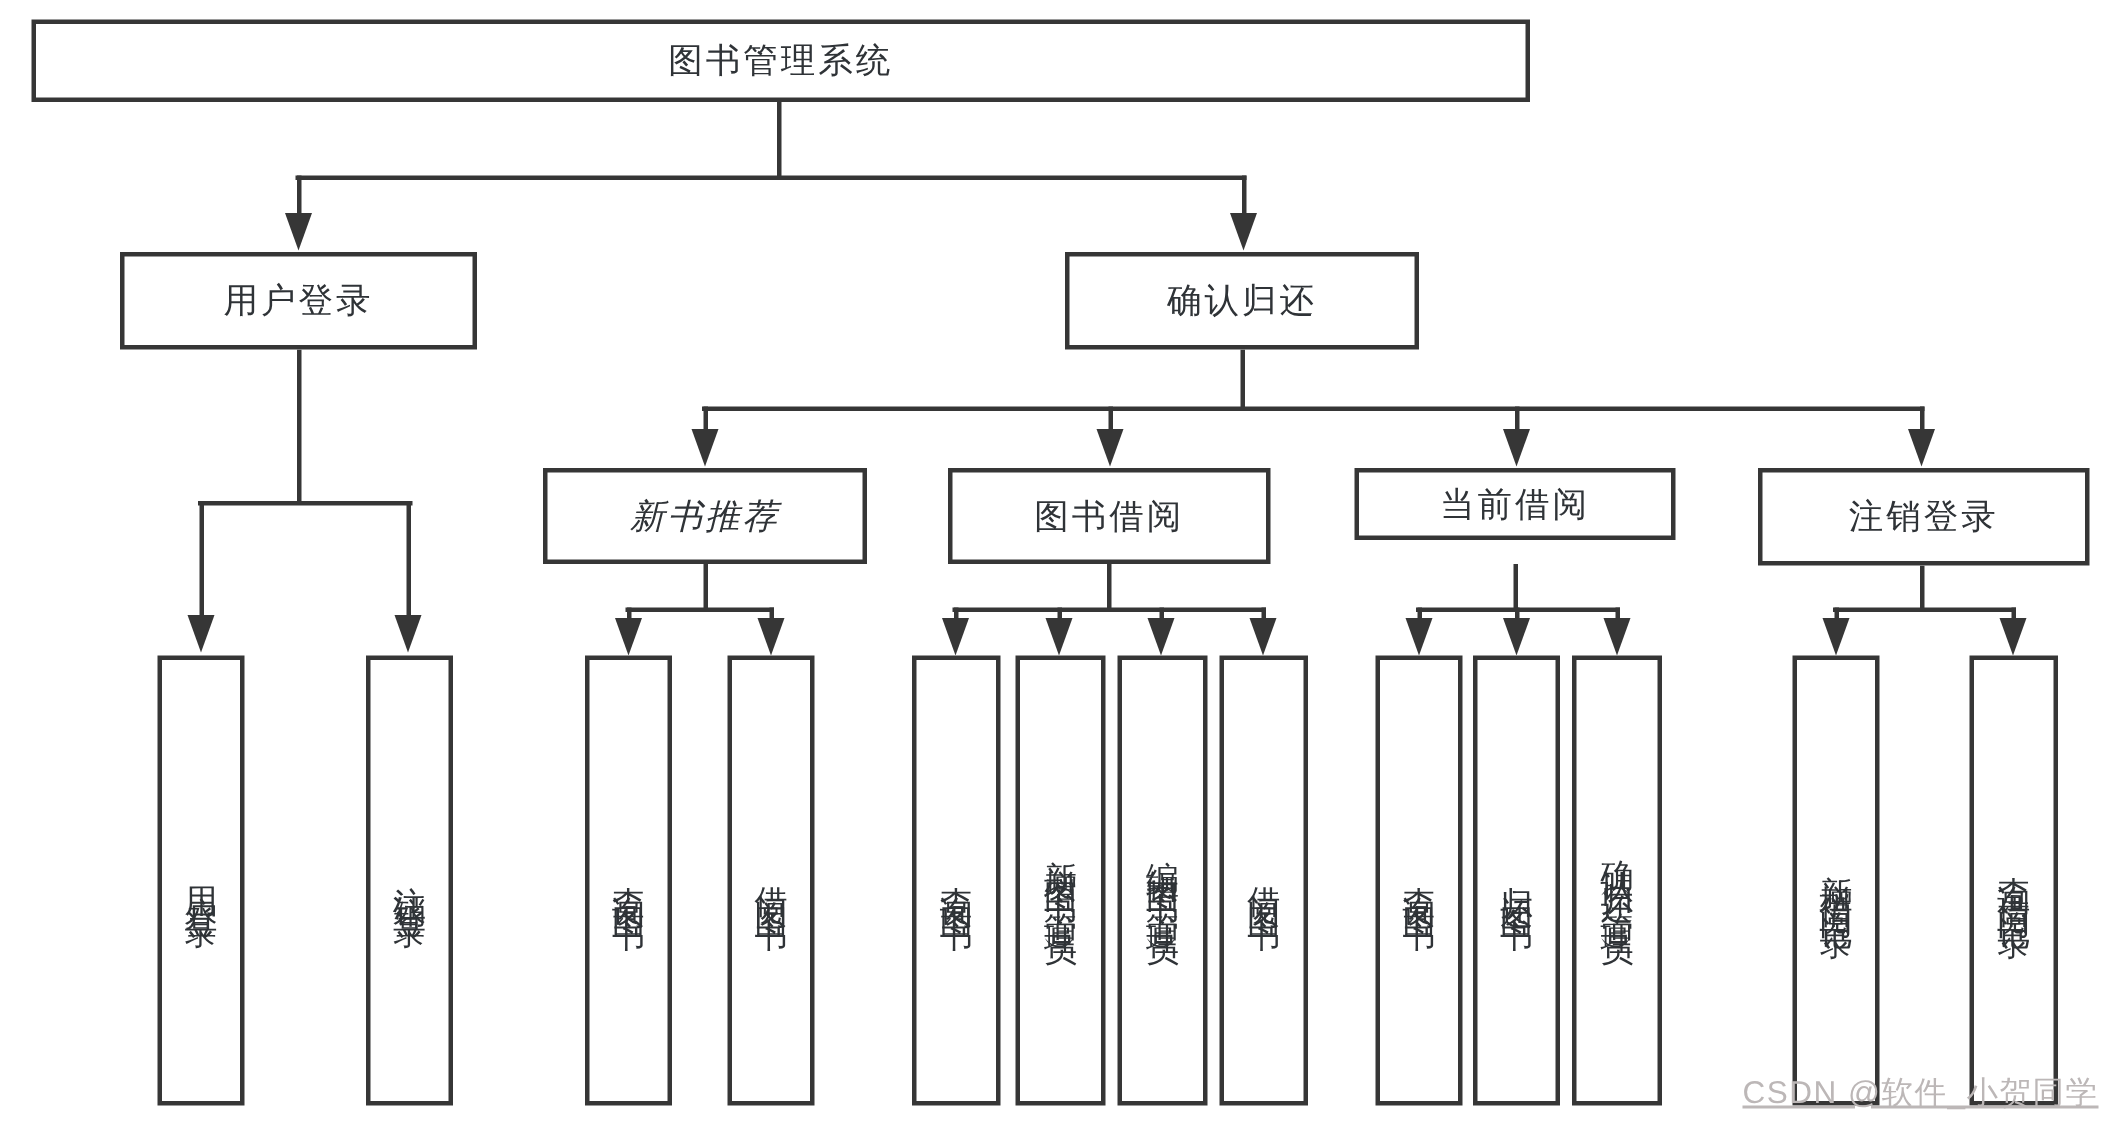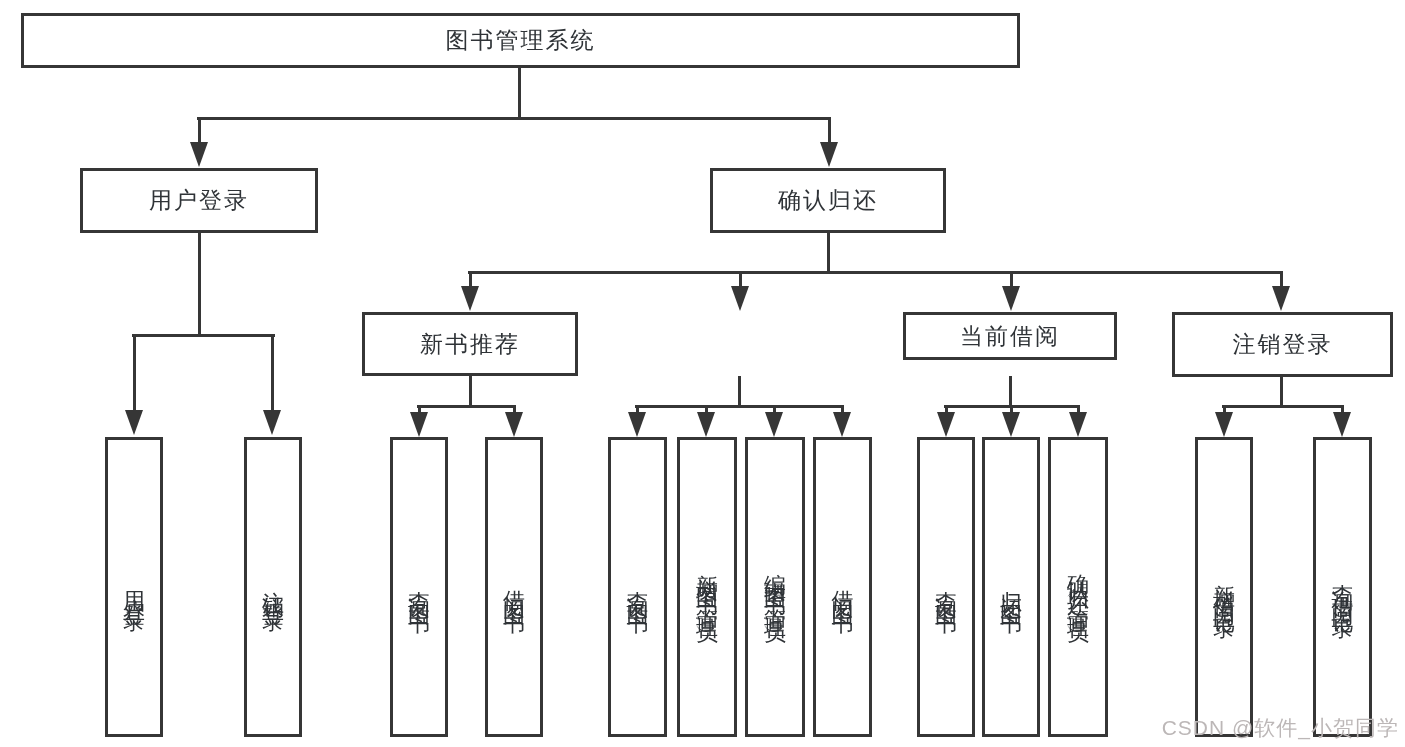--- a/index.html
+++ b/index.html
@@ -40,20 +40,21 @@
     border-top:25px solid #363636;
   }
   .watermark{
     position:absolute;
     right:6px;bottom:5px;
     font-size:21px;
     color:#bcb7b7;
     letter-spacing:1px;
     z-index:5;
     white-space:nowrap;
+    text-decoration:underline;
   }
 </style>
 </head>
 <body>
 
 <div id="stage">
 
   <div class="node h-node" style="left:21px;top:13px;width:999px;height:55px;">
     <span>图书管理系统</span>
   </div>
@@ -83,22 +84,25 @@
   <div class="hline" style="left:468px;top:271px;width:815px;"></div>
   <div class="vline" style="left:469px;top:271px;height:17px;"></div>
   <div class="tri" style="left:461px;top:286px;"></div>
   <div class="vline" style="left:739px;top:271px;height:17px;"></div>
   <div class="tri" style="left:731px;top:286px;"></div>
   <div class="vline" style="left:1010px;top:271px;height:17px;"></div>
   <div class="tri" style="left:1002px;top:286px;"></div>
   <div class="vline" style="left:1280px;top:271px;height:17px;"></div>
   <div class="tri" style="left:1272px;top:286px;"></div>
 
-  <div class="node h-node" style="left:362px;top:312px;width:216px;height:64px;">
+  <div class="node h-node" style="left:362px;top:312px;width:216px;height:64px;font-style:italic;">
     <span>新书推荐</span>
+  </div>
+  <div class="node h-node" style="left:632px;top:312px;width:215px;height:64px;">
+    <span>图书借阅</span>
   </div>
   <div class="node h-node" style="left:903px;top:312px;width:214px;height:48px;">
     <span>当前借阅</span>
   </div>
   <div class="node h-node" style="left:1172px;top:312px;width:221px;height:65px;">
     <span>注销登录</span>
   </div>
 
   <div class="vline" style="left:469px;top:376px;height:31px;"></div>
   <div class="hline" style="left:417px;top:405px;width:99px;"></div>

